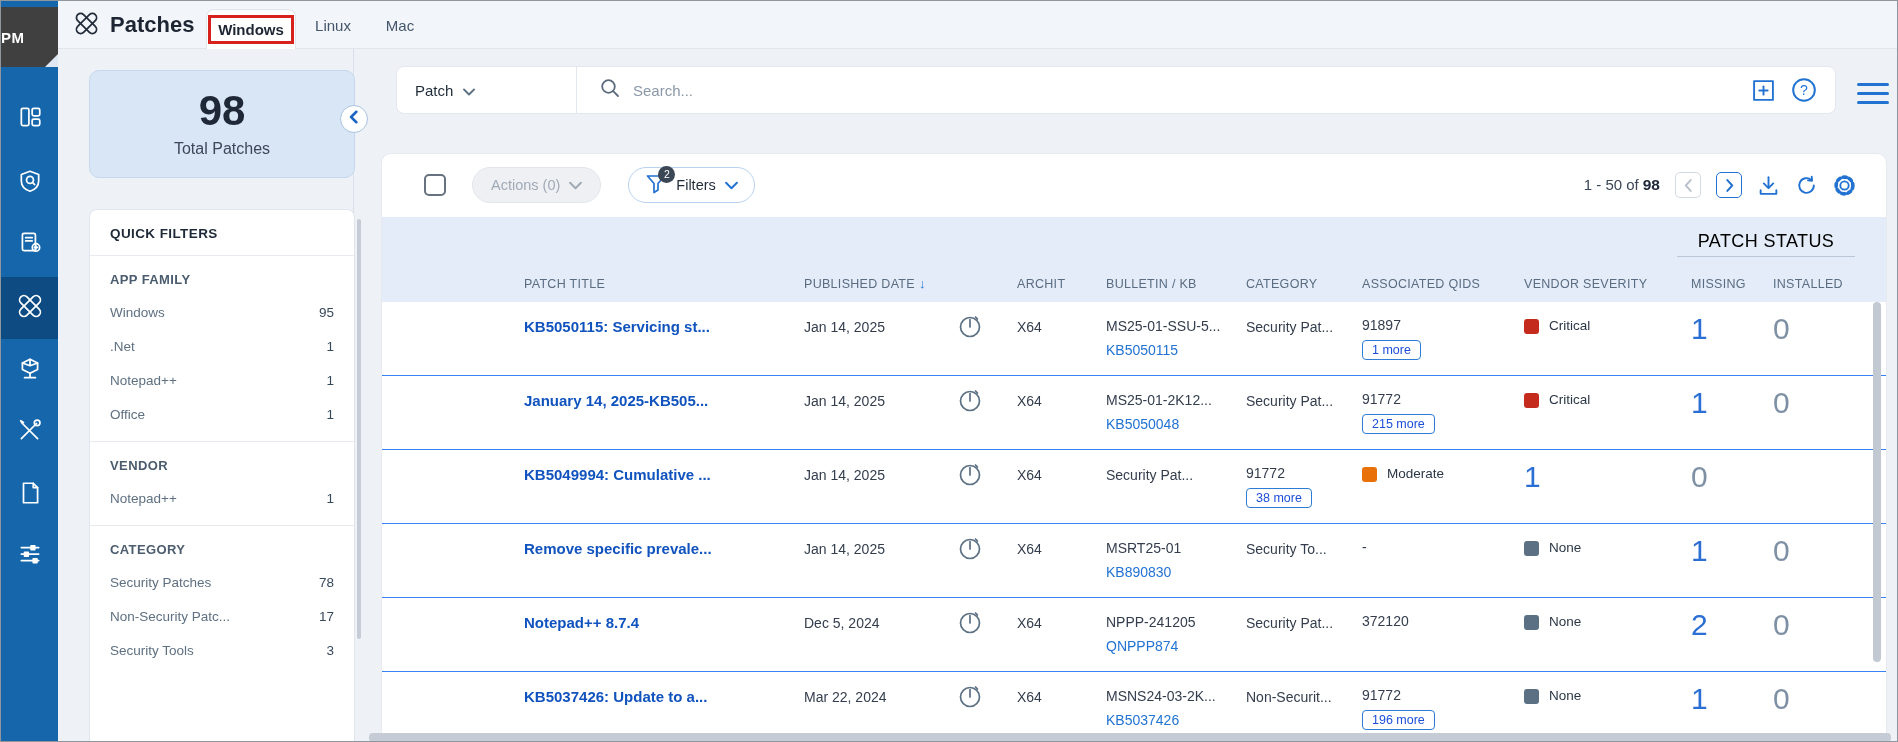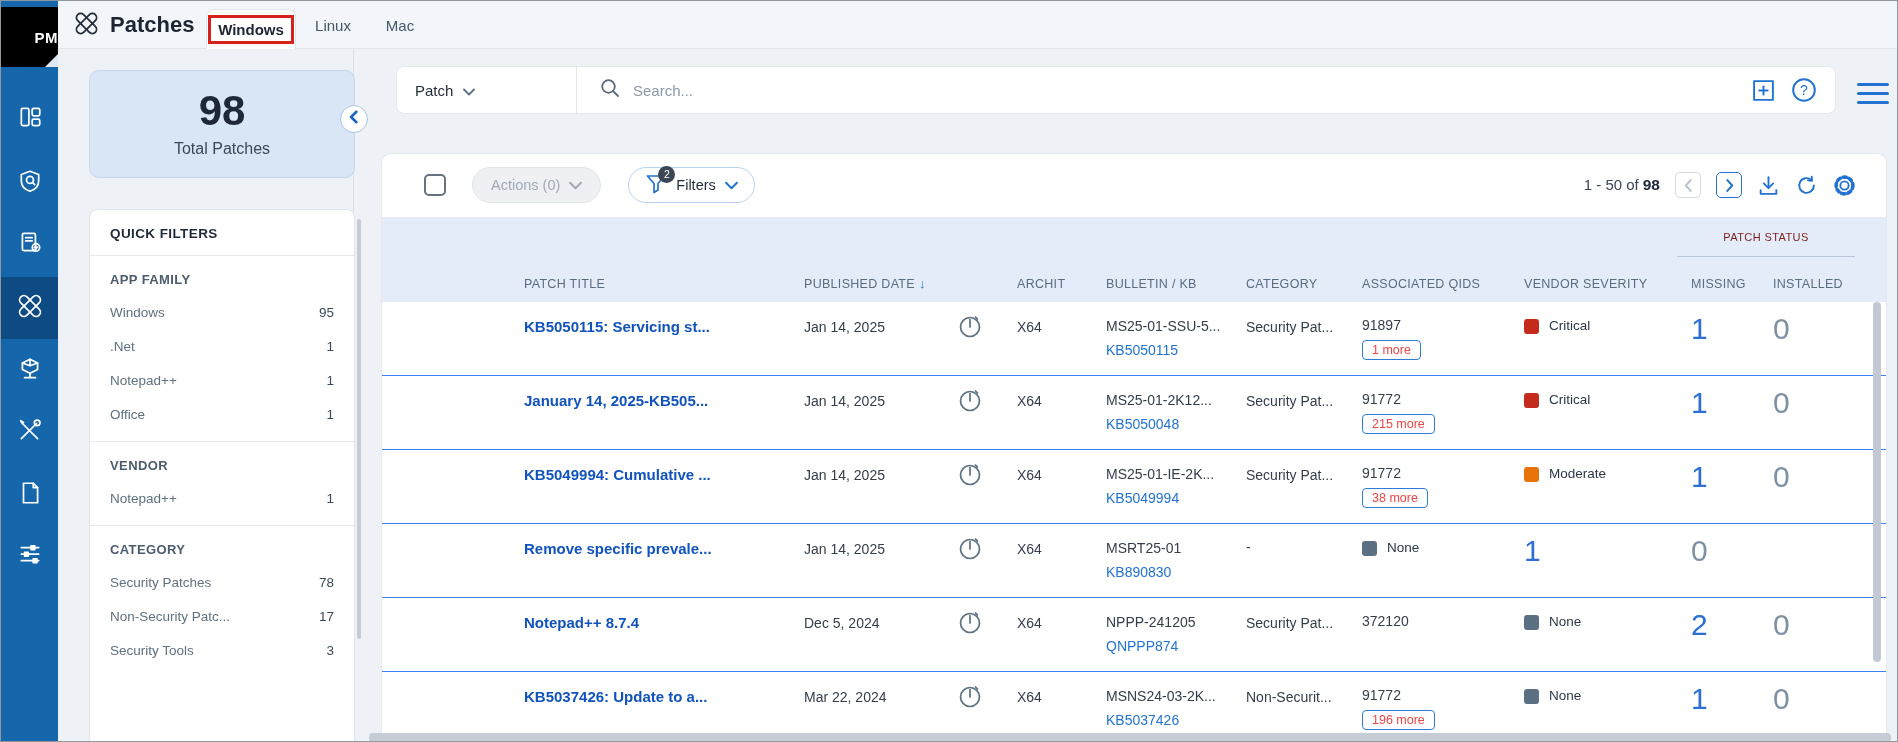--- a/index.html
+++ b/index.html
@@ -1,21 +1,21 @@
 <!DOCTYPE html>
 <html><head>
 <meta charset="utf-8">
 <style>
   * { margin:0; padding:0; box-sizing:border-box; }
   body { font-family:"Liberation Sans", sans-serif; background:#dfe3e8; }
   .screen { position:relative; width:1898px; height:742px; background:#eef1f6; overflow:hidden; border:1px solid #8f969e; }
 
   
   .leftnav { position:absolute; left:0; top:0; width:57px; height:100%; background:#1566ab; }
-  .pm-tile { position:absolute; left:0; top:6px; width:57px; height:60px; background:#000000; color:#fff; font-size:15px; font-weight:bold; display:flex; align-items:center; justify-content:flex-end; letter-spacing:.5px; }
+  .pm-tile { position:absolute; left:0; top:6px; width:57px; height:60px; background:#404040; color:#fff; font-size:15px; font-weight:bold; display:flex; align-items:center; justify-content:flex-start; letter-spacing:.5px; }
   .pm-fold { position:absolute; right:0; bottom:0; width:0; height:0; border-left:13px solid transparent; border-bottom:13px solid #dfe7f2; }
   .nav-i { position:absolute; left:0; width:57px; height:62px; display:flex; align-items:center; justify-content:center; cursor:pointer; }
   .nav-i.active { background:#0d4b82; }
   .nav-i svg { stroke:#fff; fill:none; stroke-width:1.6; stroke-linecap:round; stroke-linejoin:round; }
 
   
   .topbar { position:absolute; left:57px; right:0; top:0; height:48px; background:#f2f5f9; border-bottom:1px solid #e1e6ed; }
   .app-head { position:absolute; left:15px; top:0; height:48px; display:flex; align-items:center; gap:10px; }
   .app-head svg { stroke:#222c3a; fill:none; stroke-width:1.7; }
   .app-title { font-size:22px; font-weight:bold; color:#1d2533; }
@@ -68,37 +68,37 @@
   .range b { font-size:15.5px; color:#20293a; margin-left:4px; }
   .pg { width:26px; height:26px; border-radius:5px; display:flex; align-items:center; justify-content:center; cursor:pointer; background:#fff; }
   .pg-prev { border:1px solid #d4dae2; }
   .pg-next { border:1px solid #2272d2; }
   .tb-ico { cursor:pointer; display:flex; }
   .tb-ico svg { stroke:#2272d2; fill:none; stroke-width:1.8; stroke-linecap:round; stroke-linejoin:round; }
 
   .grid { display:grid; grid-template-columns:142px 280px 153px 60px 89px 140px 116px 162px 167px 82px auto; }
   .thead { position:absolute; left:0; right:0; top:63px; height:85px; background:#e3ecf8; }
   .group-row { position:relative; height:40px; }
-  .group-label { position:absolute; left:1295px; width:178px; top:14px; text-align:center; font-size:11px; color:#7f1d1d; letter-spacing:.4px; }
+  .group-label { position:absolute; left:1295px; width:178px; top:14px; text-align:center; font-size:18px; color:#000000; letter-spacing:.4px; }
   .group-line { position:absolute; left:1295px; width:178px; top:39px; height:1px; background:#b9c7d8; }
   .cols-row { height:45px; align-items:end; padding-bottom:11px; }
   .th { font-size:12.5px; font-weight:500; color:#5a6c82; letter-spacing:.3px; white-space:nowrap; }
   .sort { color:#2272d2; margin-left:4px; font-size:13px; }
 
   .rows { position:absolute; left:0; right:0; top:148px; bottom:0; overflow:hidden; }
   .trow { height:74px; border-bottom:1px solid #3b82f6; cursor:pointer; }
   .c-title { padding-top:16px; font-size:15px; font-weight:bold; color:#1053be; white-space:nowrap; overflow:hidden; }
   .c-title a { color:#1053be; text-decoration:none; }
   .c-txt { padding-top:17px; font-size:14px; color:#333d4d; white-space:nowrap; overflow:hidden; }
   .c-clock { padding-top:11px; }
   .c-clock svg { stroke:#5b7083; fill:none; stroke-width:1.7; stroke-linecap:round; }
   .c-bul { padding-top:16px; font-size:14px; color:#333d4d; white-space:nowrap; }
   .c-kb { margin-top:8px; color:#2273d2; cursor:pointer; }
   .c-qid { padding-top:15px; font-size:14px; color:#333d4d; }
-  .chip { display:inline-block; margin-top:7px; padding:2px 9px; border:1px solid #2e7cd6; border-radius:4px; color:#ef4444; font-size:12.5px; cursor:pointer; background:#fff; }
+  .chip { display:inline-block; margin-top:7px; padding:2px 9px; border:1px solid #2e7cd6; border-radius:4px; color:#1d4ed8; font-size:12.5px; cursor:pointer; background:#fff; }
   .c-sev { padding-top:16px; display:flex; align-items:flex-start; gap:10px; }
   .sev-sq { width:15px; height:15px; border-radius:3px; margin-top:1px; }
   .sev-lbl { font-size:13.5px; color:#2b3747; }
   .c-big { font-size:30px; font-weight:300; padding-top:10px; }
   .c-missing { color:#2b6fd4; }
   .c-installed { color:#7e90a4; }
 
   .v-scroll { position:absolute; right:5px; top:148px; width:8px; height:360px; background:#c2c9d3; border-radius:4px; }
   .h-scroll { position:absolute; left:368px; top:732px; width:1522px; height:9px; background:#c6ccd5; border-radius:4px; }
 </style>
@@ -408,24 +408,20 @@
       <div class="grid trow">
         <div></div>
         <div class="c-title"><a>KB5049994: Cumulative ...</a></div>
         <div class="c-txt">Jan 14, 2025</div>
         <div class="c-clock"><span><svg width="26" height="26" viewBox="0 0 26 26">
                 <circle cx="13" cy="14" r="9.5"></circle>
                 <line x1="13" y1="14" x2="13" y2="6.5"></line>
                 <line x1="18.5" y1="4" x2="20.5" y2="6"></line>
               </svg></span></div>
         <div class="c-txt">X64</div>
-        <div class="c-bul">
-            <div>MS25-01-IE-2K...</div>
-            <div class="c-kb">KB5049994</div>
-          </div>
         <div class="c-txt">Security Pat...</div>
         <div class="c-qid"><div>91772</div><span class="chip">38 more</span></div>
         <div class="c-sev">
             <span class="sev-sq" style="background: rgb(232, 113, 10);"></span>
             <span class="sev-lbl">Moderate</span>
           </div>
         <div class="c-big c-missing">1</div>
         <div class="c-big c-installed">0</div>
       </div>
 
@@ -436,20 +432,21 @@
         <div class="c-clock"><span><svg width="26" height="26" viewBox="0 0 26 26">
                 <circle cx="13" cy="14" r="9.5"></circle>
                 <line x1="13" y1="14" x2="13" y2="6.5"></line>
                 <line x1="18.5" y1="4" x2="20.5" y2="6"></line>
               </svg></span></div>
         <div class="c-txt">X64</div>
         <div class="c-bul">
             <div>MSRT25-01</div>
             <div class="c-kb">KB890830</div>
           </div>
+        <div class="c-txt">Security To...</div>
         <div class="c-qid">
             <div>-</div>
           </div>
         <div class="c-sev">
             <span class="sev-sq" style="background: rgb(91, 112, 131);"></span>
             <span class="sev-lbl">None</span>
           </div>
         <div class="c-big c-missing">1</div>
         <div class="c-big c-installed">0</div>
       </div>

